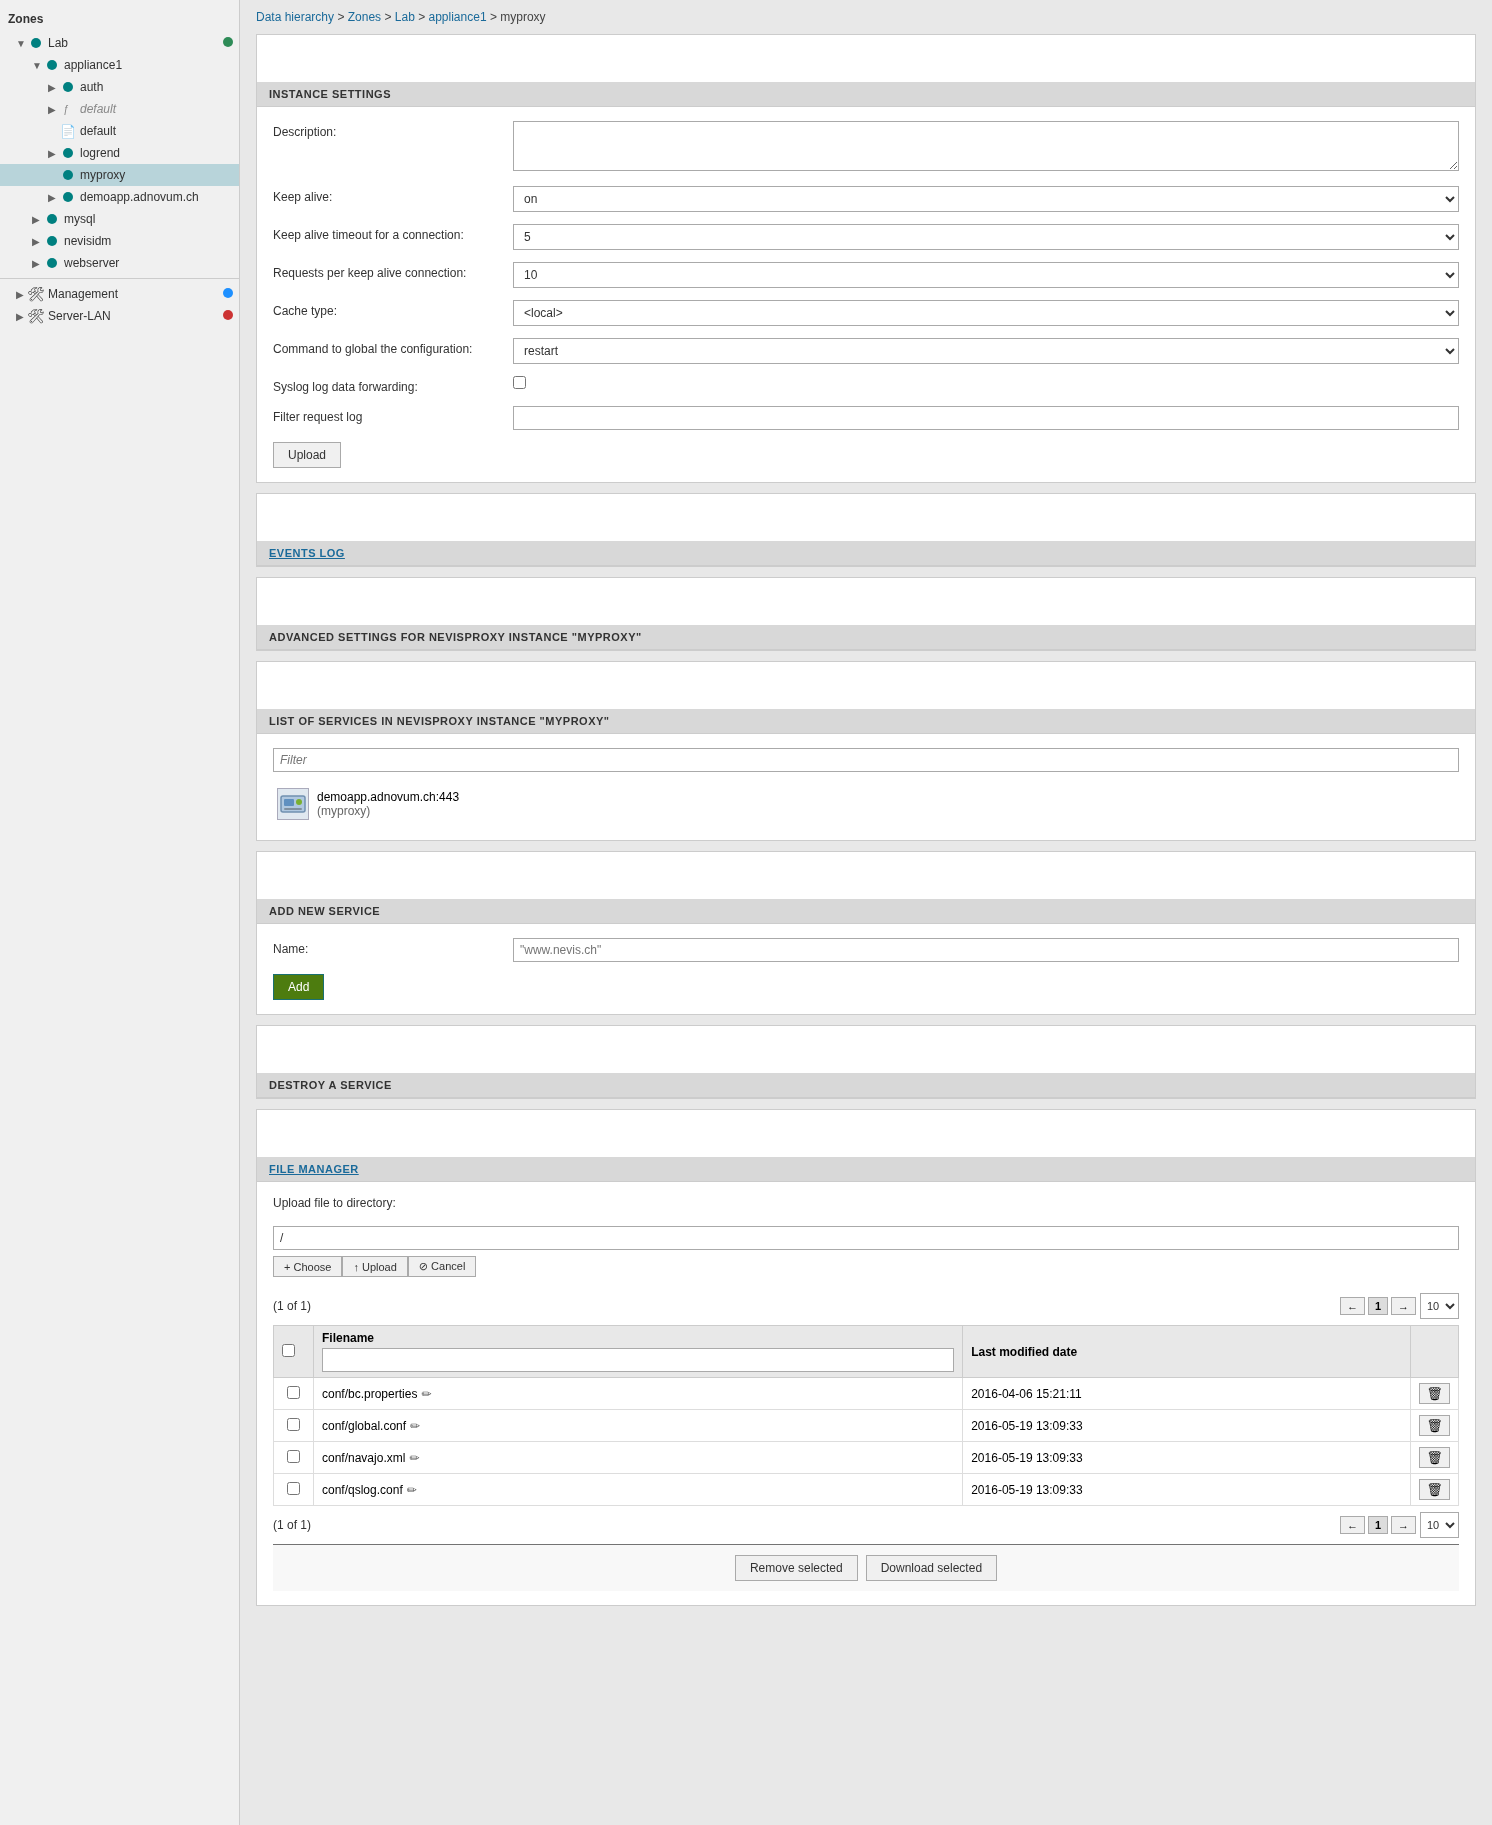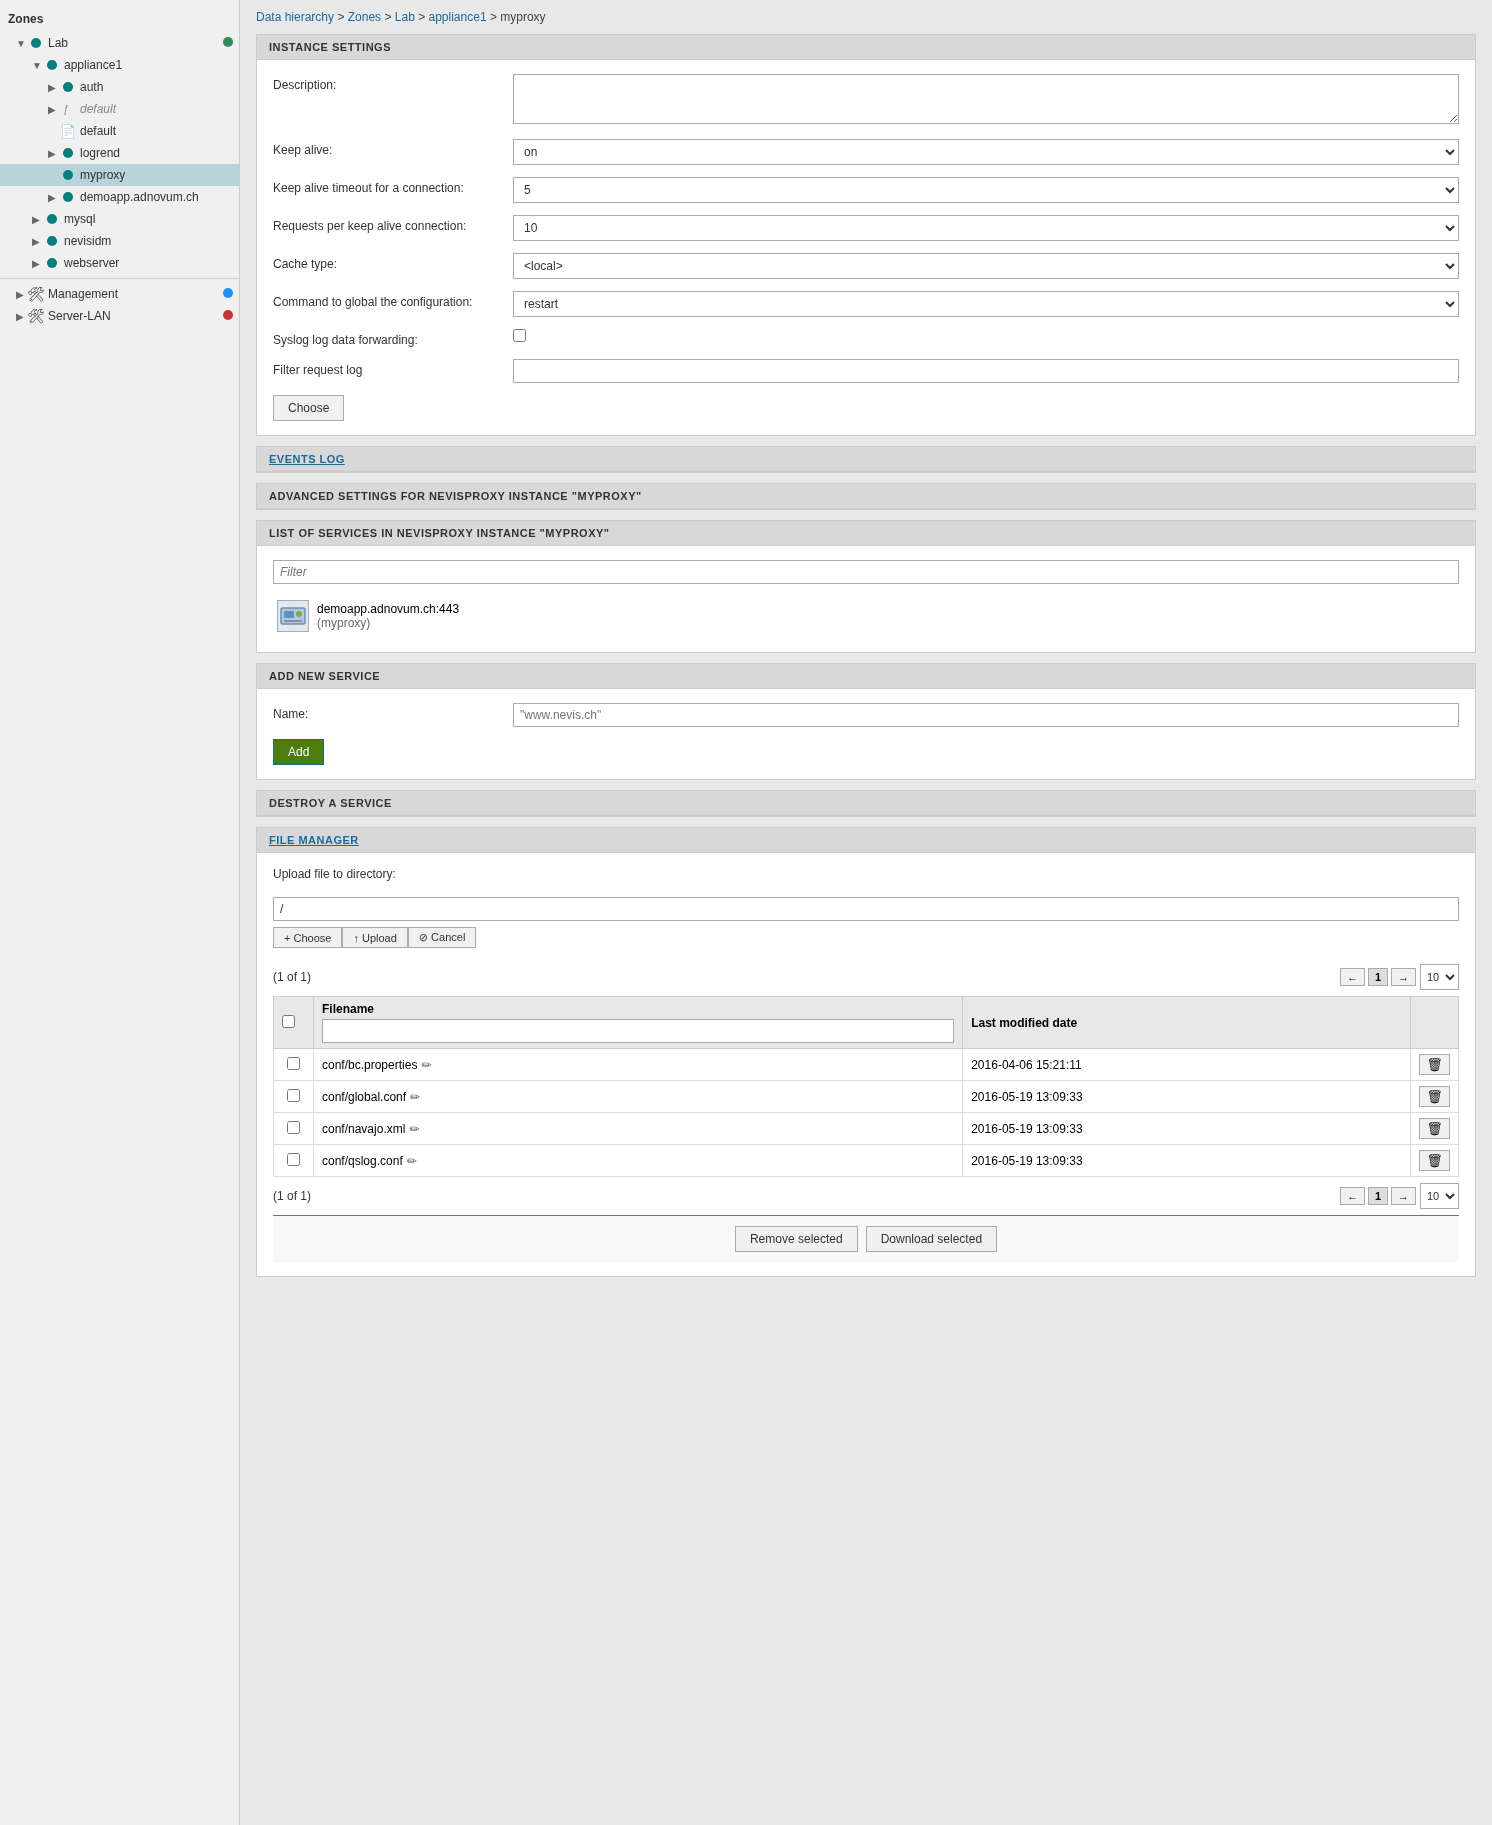--- a/index.html
+++ b/index.html
@@ -68,20 +68,21 @@
     }
     .section-header {
       background: #d8d8d8;
       padding: 6px 12px;
       font-weight: bold;
       font-size: 11px;
       color: #333;
       text-transform: uppercase;
       letter-spacing: 0.5px;
       border-bottom: 1px solid #ccc;
+      margin-top: 47px;
     }
     .section-body { padding: 14px 16px; }
 
     
     .form-row {
       display: flex;
       align-items: flex-start;
       margin-bottom: 12px;
     }
     .form-label {
@@ -414,21 +415,21 @@
       </div>
 
       <div class="form-row">
         <div class="form-label">Filter request log</div>
         <div class="form-control-wrap">
           <input type="text" value="" style="">
         </div>
       </div>
 
       <div style="margin-top:8px;">
-        <button class="btn">Choose</button>
+        <button class="btn">Upload</button>
       </div>
     </div>
   </div>
 
   <div class="section">
     <div class="section-header">
       <span class="section-header-link">EVENTS LOG</span>
     </div>
   </div>
 

